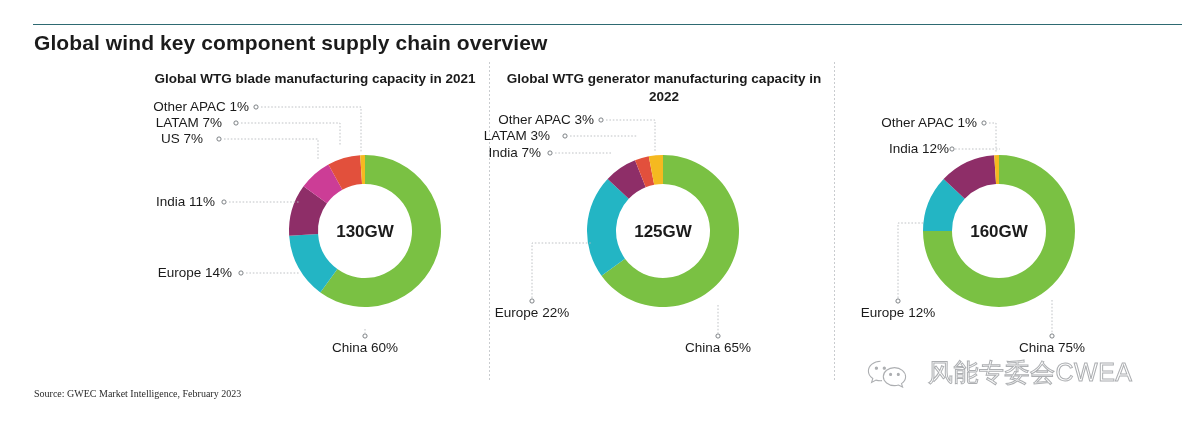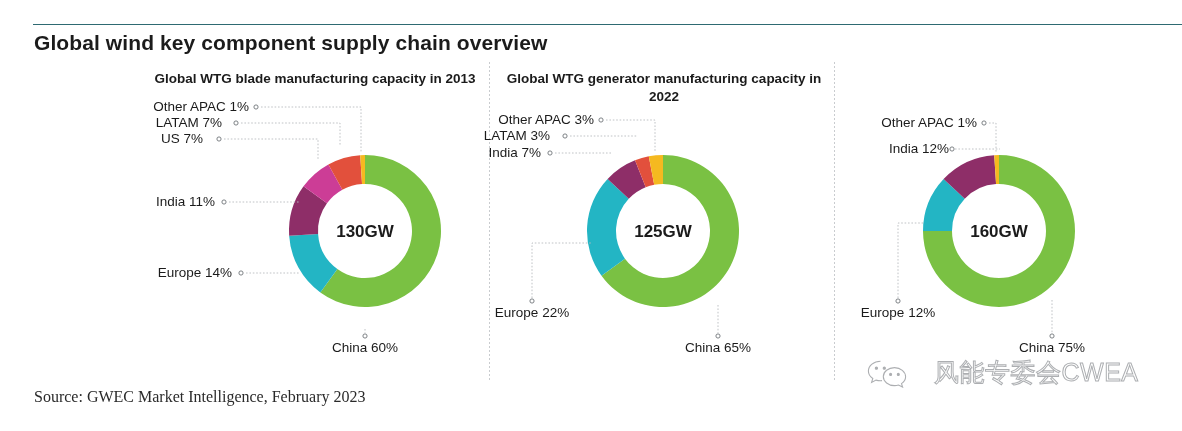--- a/index.html
+++ b/index.html
@@ -112,32 +112,32 @@
     fill: none;
     stroke: #6f7478;
     stroke-width: 0.9;
   }
 
   .source-note {
     position: absolute;
     left: 34px;
     top: 388px;
     font-family: "Liberation Serif", serif;
-    font-size: 16px;
+    font-size: 10px;
     color: #2a2a2a;
     white-space: nowrap;
   }
 
   .watermark {
     position: absolute;
     left: 866px;
     top: 356px;
     display: flex;
     align-items: center;
-    gap: 24px;
+    gap: 18px;
     opacity: 0.72;
     pointer-events: none;
   }
   .watermark-text {
     font-family: "Liberation Sans", sans-serif;
     font-size: 25px;
     letter-spacing: 0.5px;
     color: rgba(255,255,255,0.0);
     -webkit-text-stroke: 1px #8d9094;
     text-shadow: 0 0 0 rgba(0,0,0,0);
@@ -150,21 +150,21 @@
 <div id="page-root">
 
   <div class="header-rule"></div>
 
   <div class="page-title">Global wind key component supply chain overview</div>
 
   <div class="divider divider-1"></div>
   <div class="divider divider-2"></div>
 
   <div class="panel panel-0">
-    <div class="panel-title">Global WTG blade manufacturing capacity in 2013</div>
+    <div class="panel-title">Global WTG blade manufacturing capacity in 2021</div>
   </div>
 
   <div class="panel panel-1">
     <div class="panel-title">Global WTG generator manufacturing capacity in 2022</div>
   </div>
 
 
   <svg class="chart-svg" id="charts-svg" width="1182" height="431">
       <g>
         <path d="M365,155 A76,76 0 1 1 320.32832082577204,292.485291572496 L337.37409314225374,269.0237987356225 A47,47 0 1 0 365,184 Z" fill="#7ac143"></path>

